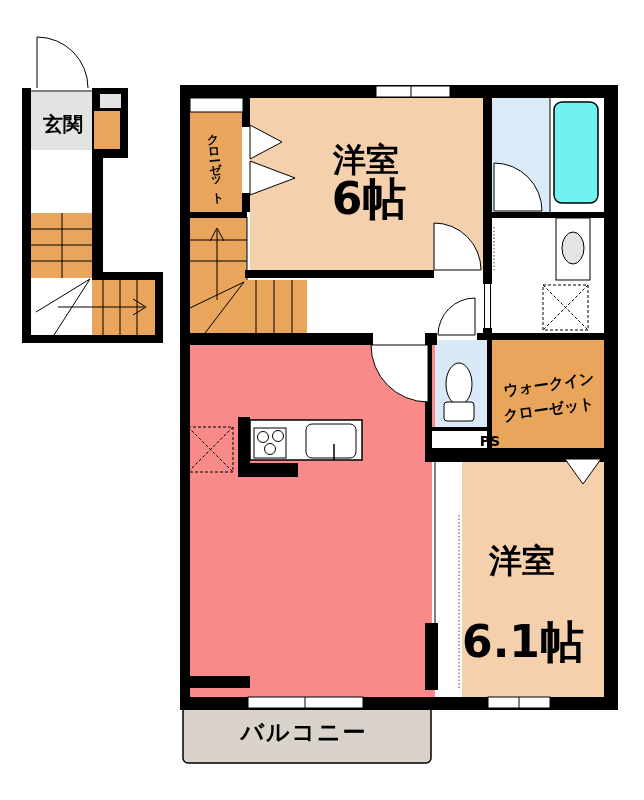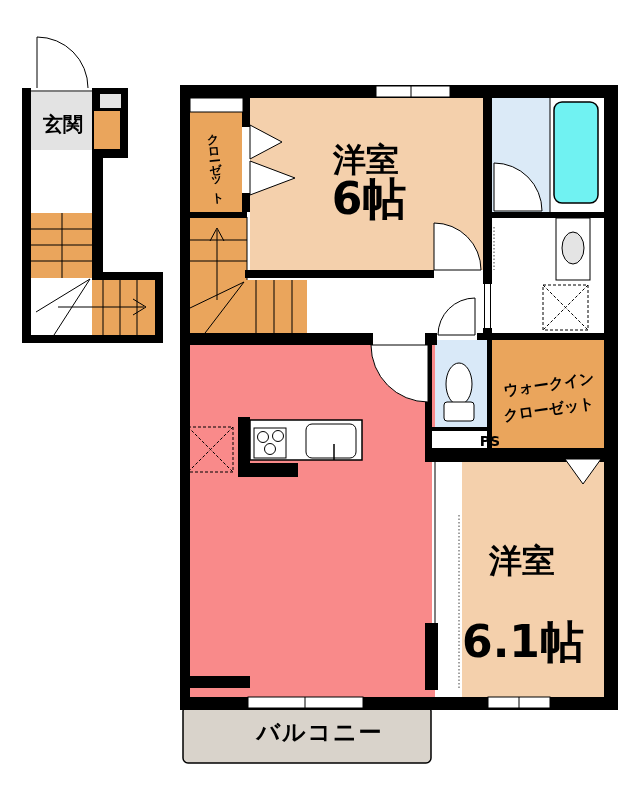--- a/index.html
+++ b/index.html
@@ -202,14 +202,14 @@
 
   <div class="lbl lbl-genkan" style="left:63px;top:124px;">玄関</div>
   <div class="lbl lbl-closet" style="left:214px;top:162px;">クローゼット</div>
   <div class="lbl lbl-room" style="left:366px;top:160px;">洋室</div>
   <div class="lbl lbl-size" style="left:369px;top:199px;">6帖</div>
   <div class="lbl lbl-room" style="left:522px;top:561px;">洋室</div>
   <div class="lbl lbl-size" style="left:523px;top:601px;margin-top:41px;">6.1帖</div>
   <div class="lbl lbl-wic" style="left:549px;top:385px;">ウォークイン</div>
   <div class="lbl lbl-wic" style="left:549px;top:410px;">クローゼット</div>
   <div class="lbl lbl-ps" style="left:458px;top:441px;">PS</div>
-  <div class="lbl lbl-balcony" style="left:320px;top:732px;">バルコニー</div>
+  <div class="lbl lbl-balcony" style="left:304px;top:732px;">バルコニー</div>
 </div>
 
 </body></html>

